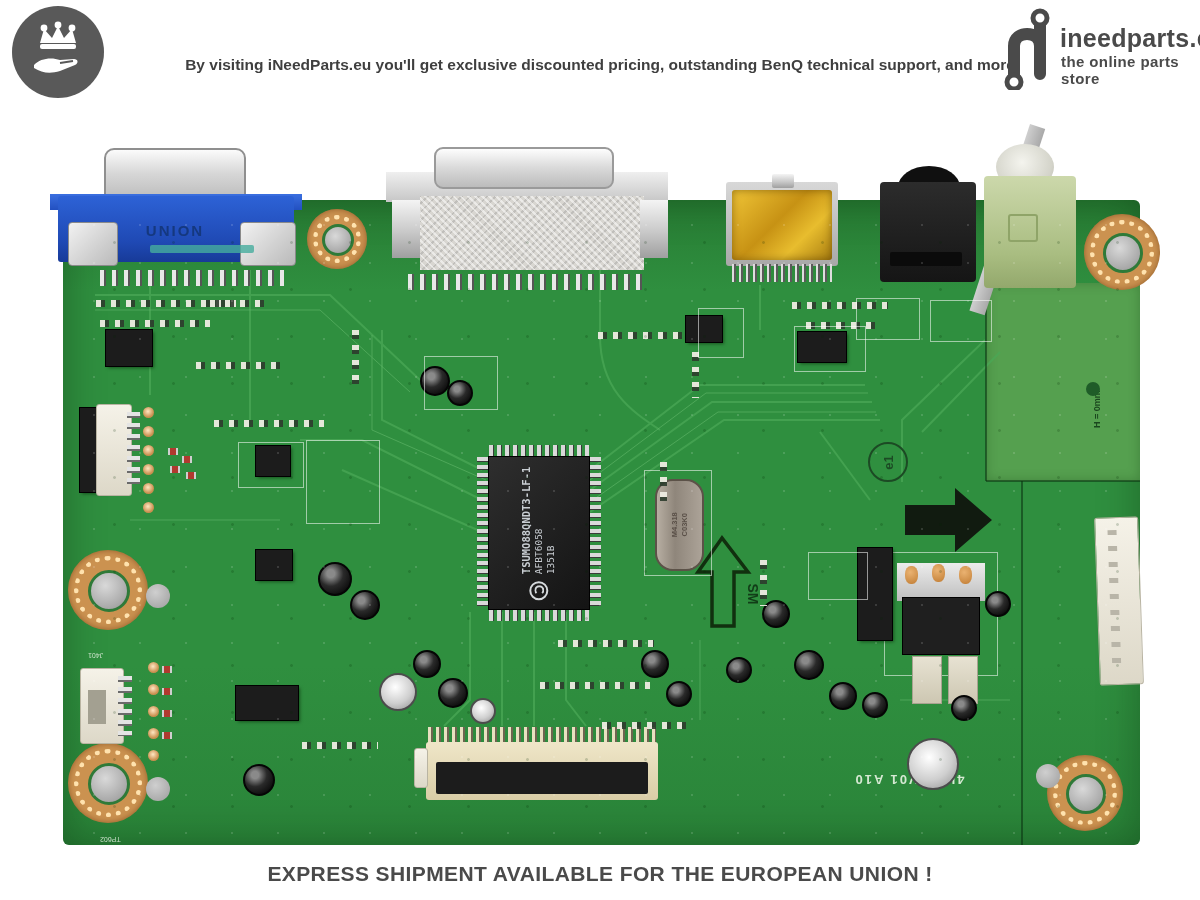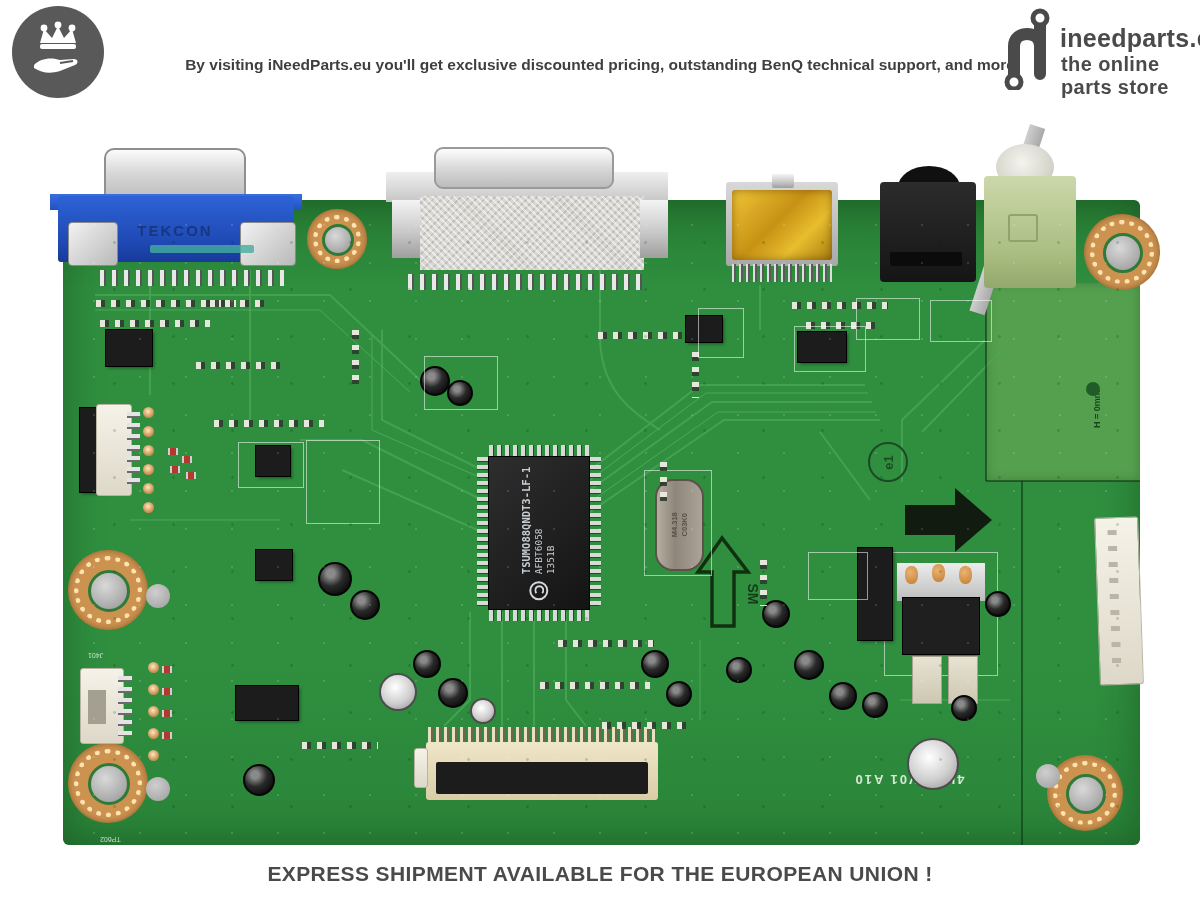--- a/index.html
+++ b/index.html
@@ -7,21 +7,21 @@
        font-family:"Liberation Sans", sans-serif;position:relative;}
   .p{position:absolute;}
   .nosel{user-select:none;}
 
   
   .badge{left:12px;top:6px;width:92px;height:92px;border-radius:50%;background:#595959;
          display:flex;align-items:center;justify-content:center;}
   .promo{left:0;right:0;top:56px;text-align:center;font-size:15.5px;font-weight:700;color:#3f3f3f;}
   .logo-wrap{left:996px;top:6px;width:200px;height:84px;}
   .logo-title{left:64px;top:18px;font-size:25px;font-weight:700;color:#4a4a4a;letter-spacing:.3px;}
-  .logo-sub{left:65px;top:47px;font-size:20px;font-weight:700;color:#4a4a4a;letter-spacing:.4px;}
+  .logo-sub{left:65px;top:47px;font-size:15px;font-weight:700;color:#4a4a4a;letter-spacing:.4px;}
 
   
   .banner{left:0;right:0;top:862px;text-align:center;font-size:21px;font-weight:700;
           color:#4a4a4a;letter-spacing:.4px;}
 
   
   .board{left:63px;top:200px;width:1077px;height:645px;border-radius:6px;
          background:linear-gradient(180deg,#277c33 0%,#2f8f3f 14%,#2f8f3f 72%,#2a8439 100%);
          box-shadow:inset 0 0 40px rgba(0,30,0,.35);}
   .panelTR{left:986px;top:283px;width:154px;height:198px;background:#55a04f;
@@ -191,21 +191,21 @@
   <polygon points="905,505 955,505 955,488 992,520 955,552 955,535 905,535" fill="#111b10"></polygon>
 
   <polygon points="722,538 698,572 712,572 712,626 734,626 734,572 748,572" fill="none" stroke="#11300f" stroke-width="3.5"></polygon>
 </svg>
 
 <div class="p vga-shell"></div>
 <div class="p vga-flange"></div>
 <div class="p vga-body"></div>
 <div class="p bracket" style="left:68px;top:222px;"></div>
 <div class="p bracket" style="left:240px;top:222px;width:54px;"></div>
-<div class="p vga-brand">TEKCON</div>
+<div class="p vga-brand">UNION</div>
 <div class="p vga-stripe"></div>
 <div class="p pinrow-h" style="left:100px;top:270px;width:184px;height:16px;"></div>
 
 <div class="p dvi-base metal" style="left:386px;top:172px;width:282px;height:30px;"></div>
 <div class="p dvi-top"></div>
 <div class="p dvi-shield"></div>
 <div class="p metal" style="left:392px;top:200px;width:28px;height:58px;"></div>
 <div class="p metal" style="left:640px;top:200px;width:28px;height:58px;"></div>
 <div class="p pinrow-h" style="left:408px;top:274px;width:240px;height:16px;"></div>
 

